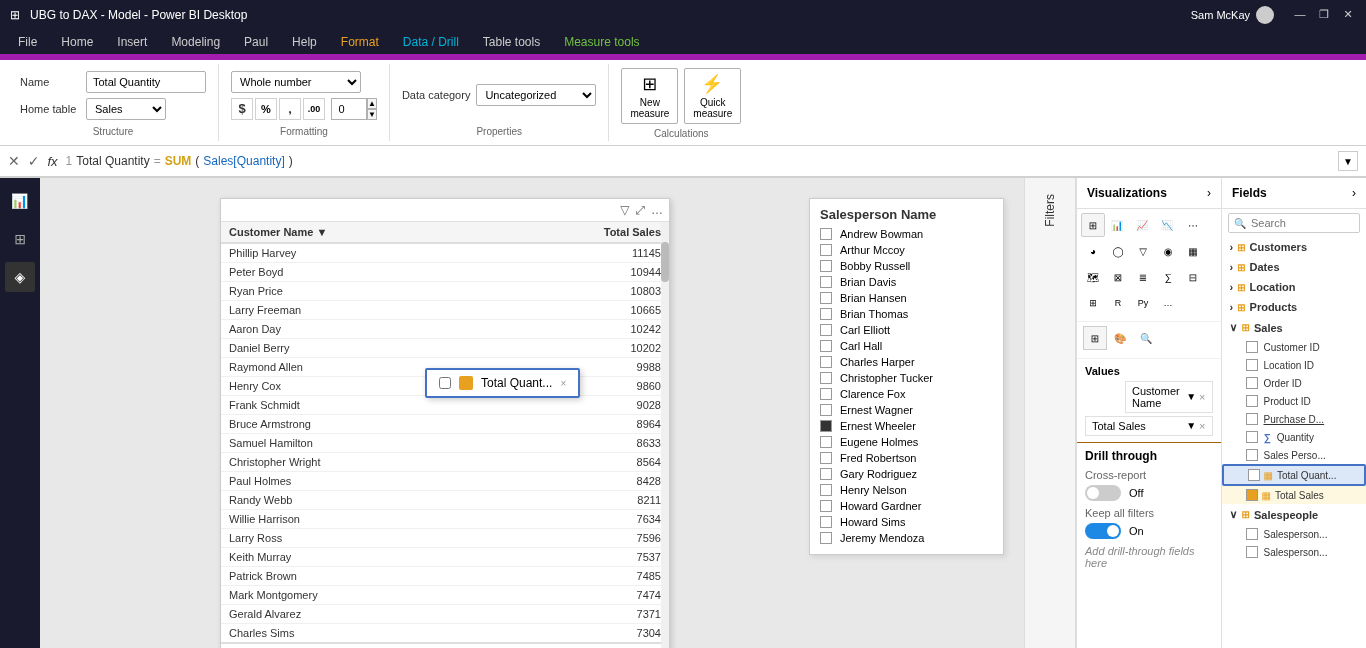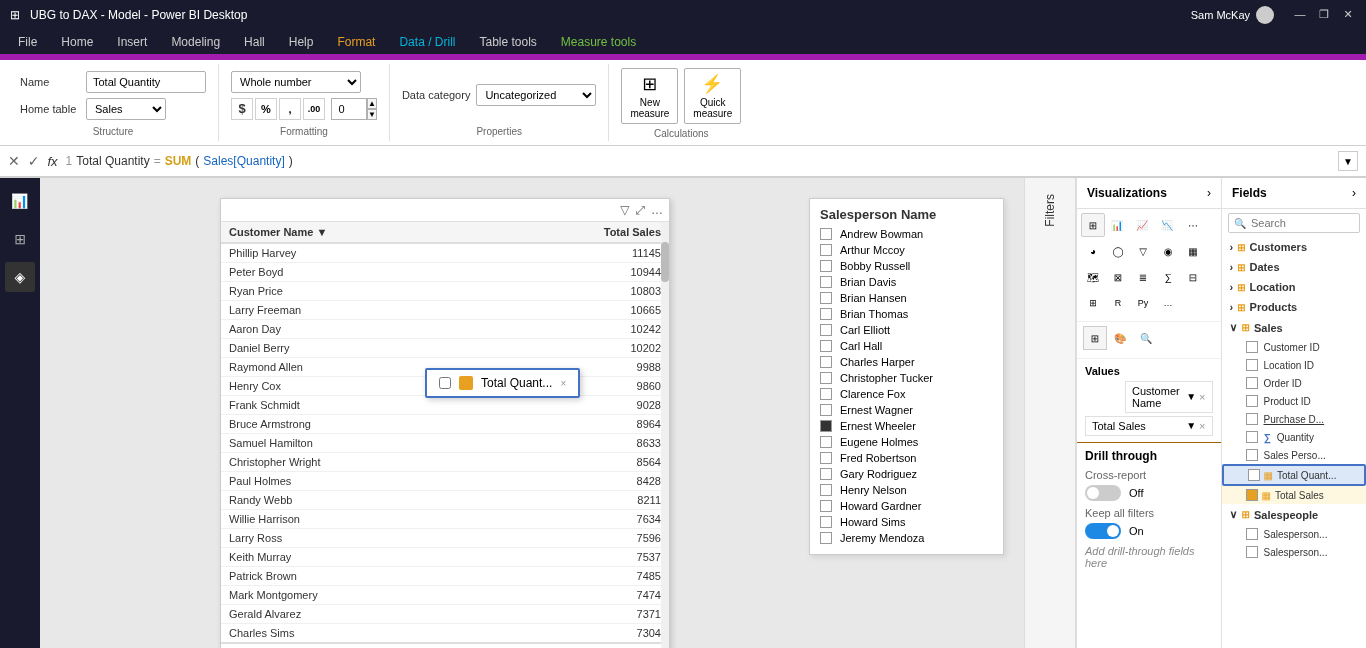--- a/index.html
+++ b/index.html
@@ -307,21 +307,21 @@
     <span class="title-bar-btn">❐</span>
     <span class="title-bar-btn">✕</span>
   </div>
 </div>
 
 <div class="menu-bar">
   <span class="menu-item">File</span>
   <span class="menu-item">Home</span>
   <span class="menu-item">Insert</span>
   <span class="menu-item">Modeling</span>
-  <span class="menu-item">Hall</span>
+  <span class="menu-item">Paul</span>
   <span class="menu-item">Help</span>
   <span class="menu-item active-orange">Format</span>
   <span class="menu-item active-teal">Data / Drill</span>
   <span class="menu-item">Table tools</span>
   <span class="menu-item active-green" style="color:#70c040;">Measure tools</span>
 </div>
 
 <div class="ribbon">
 
   <div class="ribbon-group">

